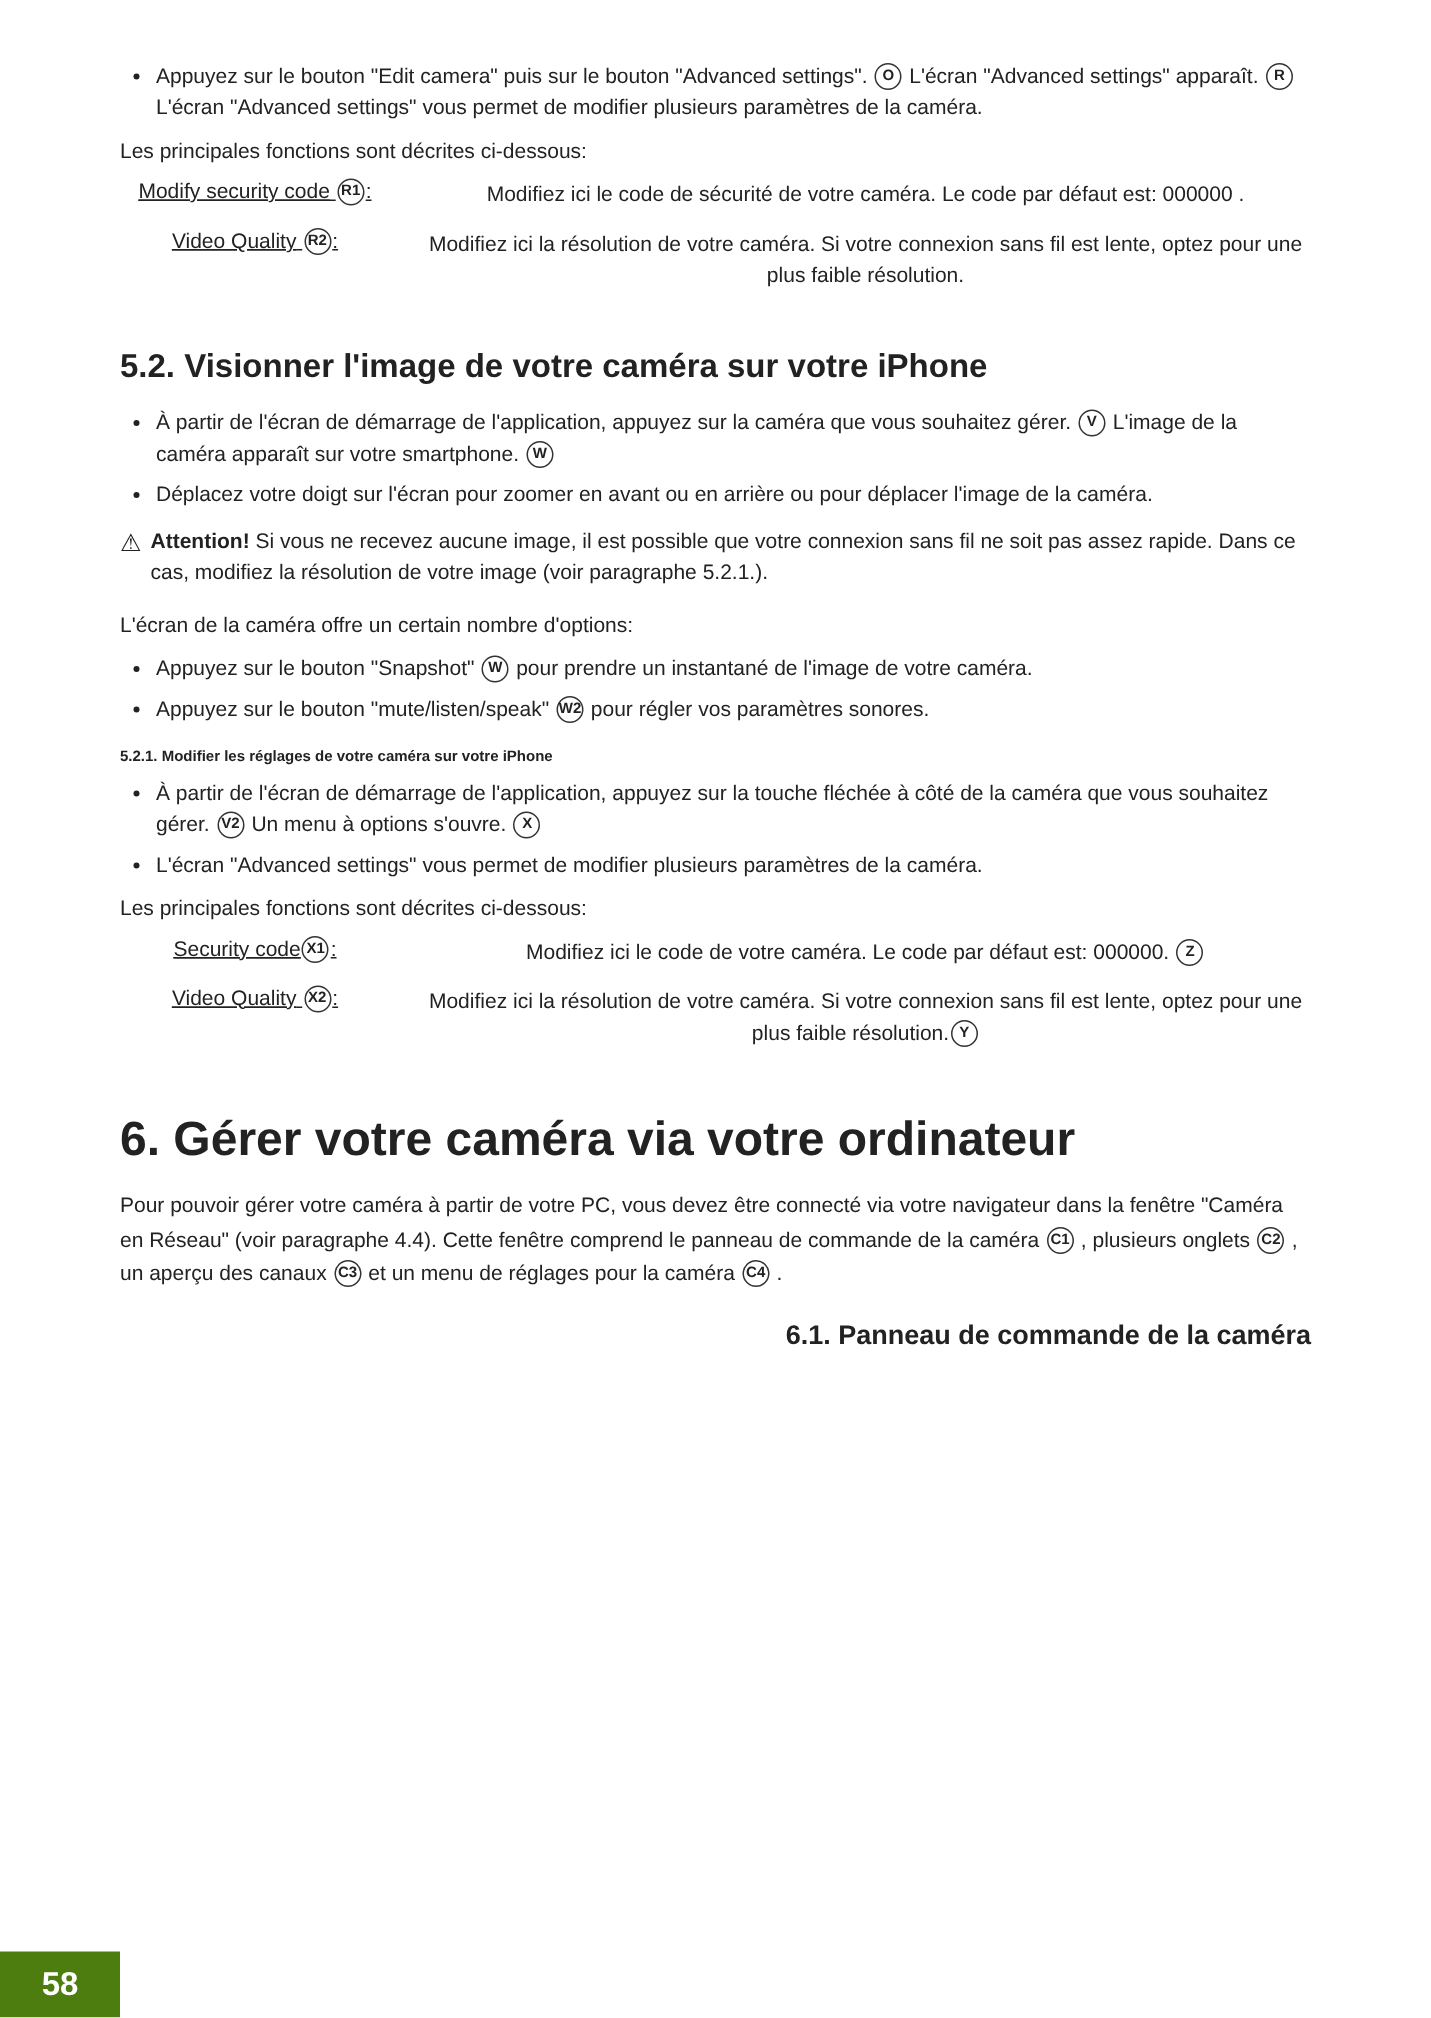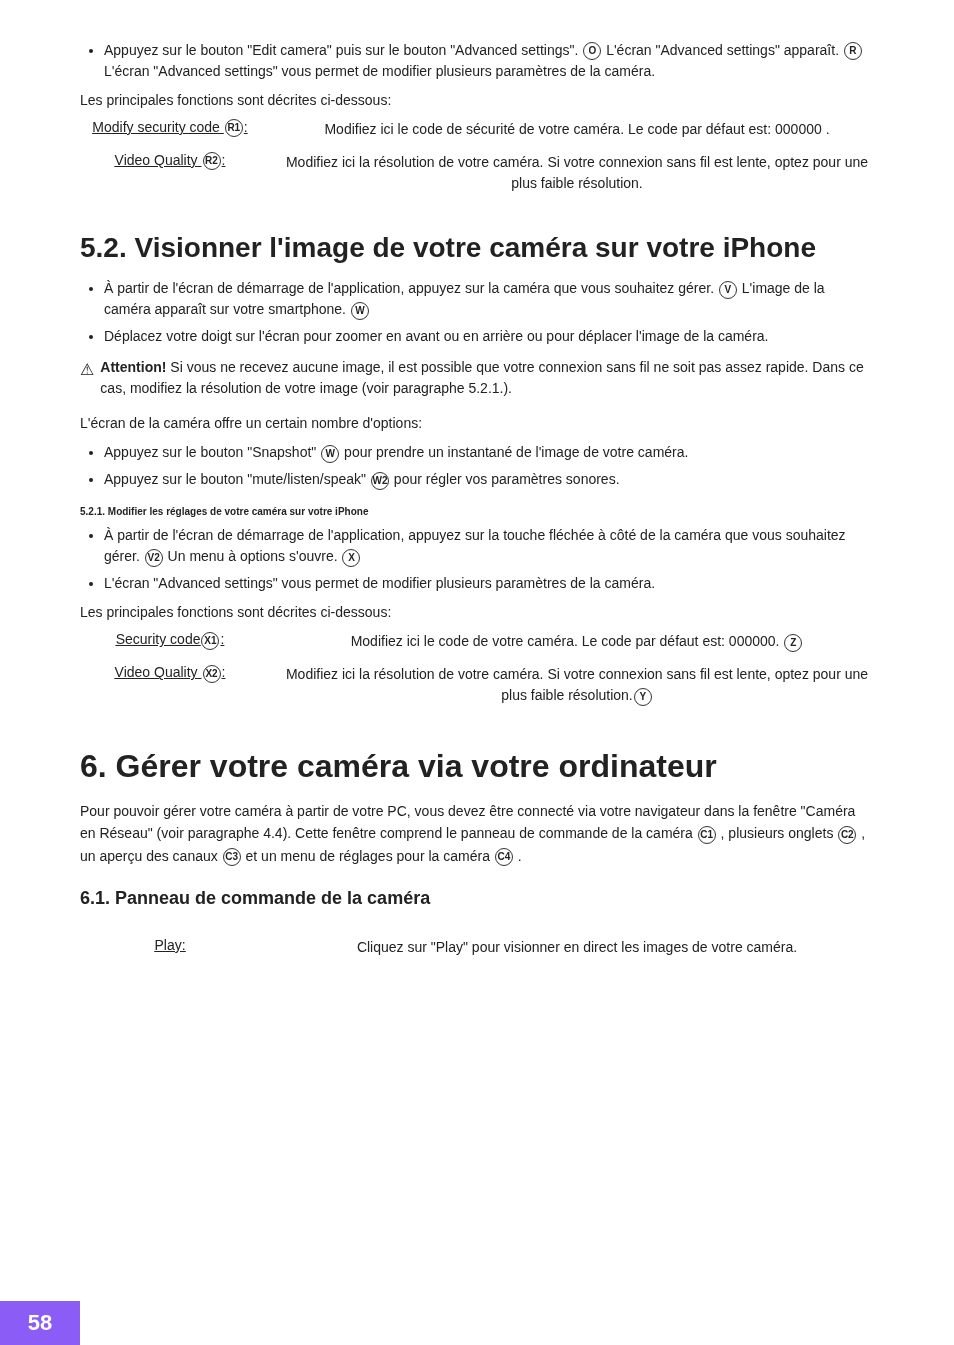--- a/index.html
+++ b/index.html
@@ -12,30 +12,31 @@
       min-height: 1345px;
       position: relative;
     }
     .page {
       padding: 40px 80px 80px 80px;
     }
     p { margin-bottom: 8px; line-height: 1.5; }
     ul { margin: 0 0 8px 24px; }
     ul li { margin-bottom: 6px; line-height: 1.5; }
     .section-heading-large {
-      font-size: 28px;
+      font-size: 22px;
       font-weight: bold;
       margin: 24px 0 12px 0;
       line-height: 1.3;
     }
     .section-heading-medium {
       font-size: 18px;
       font-weight: bold;
       margin: 20px 0 10px 0;
       line-height: 1.3;
+      text-align: right;
     }
     .section-heading-small {
       font-size: 10px;
       font-weight: bold;
       margin: 16px 0 8px 0;
     }
     .def-table {
       display: table;
       width: 100%;
       margin-bottom: 10px;
@@ -84,21 +85,21 @@
       font-size: 16px;
       flex-shrink: 0;
       margin-top: 1px;
     }
     .footer-bar {
       position: absolute;
       bottom: 0;
       left: 0;
       width: 80px;
       height: 44px;
-      background: #8b5cf6;
+      background: #4d7c0f;
       display: flex;
       align-items: center;
       justify-content: center;
     }
     .footer-num {
       color: #fff;
       font-size: 22px;
       font-weight: bold;
     }
     .chapter-heading {
@@ -218,26 +219,18 @@
     <span>.</span>
   </p>
 
   
   <h2 class="section-heading-medium">6.1.  Panneau de commande de la caméra</h2>
 
 
   <br>
 
   
-  <div class="def-table">
-    <div class="def-row">
-      <div class="def-term">
-        <span class="link-text">Play:</span>
-      </div>
-      <div class="def-desc">Cliquez sur "Play" pour visionner en direct les images de votre caméra.</div>
-    </div>
-  </div>
 
 </div>
 
 <div class="footer-bar">
   <span class="footer-num">58</span>
 </div>
 
 </body></html>

